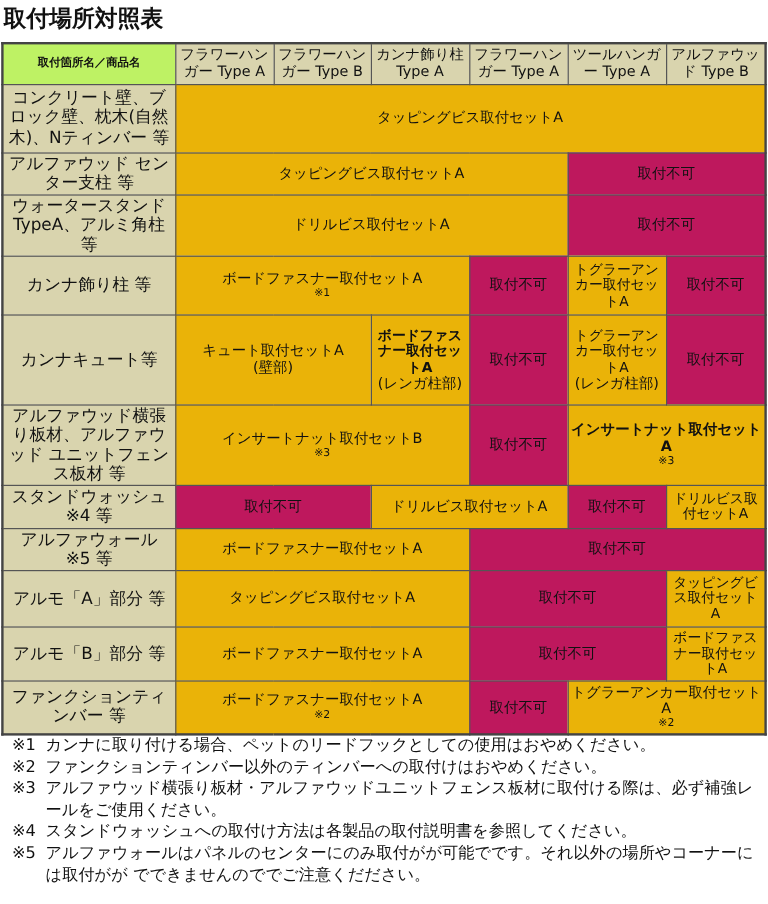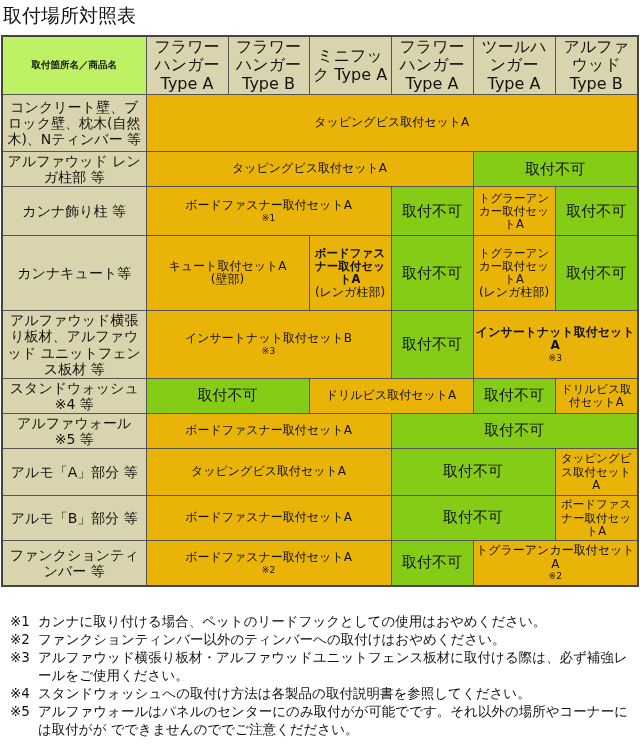--- a/index.html
+++ b/index.html
@@ -1,24 +1,24 @@
 <!DOCTYPE html>
 <html><head>
 <meta charset="utf-8">
 <style>
   html, body { margin:0; padding:0; background:#ffffff; }
   body { width:640px; height:753px; position:relative; overflow:hidden; font-family:"DejaVu Sans", sans-serif; color:#111; }
-  .title { position:absolute; left:3px; top:3px; font-size:19px; font-weight:normal; letter-spacing:0px; }
+  .title { position:absolute; left:3px; top:3px; font-size:19px; font-weight:bold; letter-spacing:0px; }
   table.grid { position:absolute; left:1px; top:35px; width:636px; border-collapse:collapse; table-layout:fixed; border:2px solid #444; }
   table.grid td, table.grid th { border:1px solid #555; text-align:center; vertical-align:middle; padding:1px 2px; line-height:1.15; }
-  th.hd { background:#d9d4ae; font-weight:normal; font-size:16px; }
+  th.hd { background:#d9d4ae; font-weight:normal; font-size:12px; }
   th.corner { background:#bef264; font-weight:bold; font-size:9.5px; }
   td.loc { background:#d9d4ae; font-size:14px; }
   td.ok { background:#eab308; font-size:12px; }
-  td.ng { background:#84cc16; font-size:15px; }
+  td.ng { background:#be185d; font-size:12px; }
   td.small { font-size:11.5px; }
   .sub { display:block; font-size:12px; }
   .note { display:block; font-size:9px; }
   .notes { position:absolute; left:10px; top:612px; width:625px; font-size:13.5px; line-height:18px; }
   .notes .n { display:flex; }
   .notes .mk { flex:0 0 28px; }
   .notes .tx { flex:1; }
 </style>
 </head>
 <body>
@@ -33,39 +33,44 @@
       <col style="width:82px">
       <col style="width:82px">
       <col style="width:82px">
       <col style="width:83px">
   </colgroup>
   <thead>
     <tr style="height:34px">
       <th class="corner">取付箇所名／商品名</th>
       <th class="hd">フラワーハンガー Type A</th>
       <th class="hd">フラワーハンガー Type B</th>
-      <th class="hd">ミニフック Type A</th>
+      <th class="hd">カンナ飾り柱 Type A</th>
       <th class="hd">フラワーハンガー Type A</th>
       <th class="hd">ツールハンガー Type A</th>
       <th class="hd">アルファウッド Type B</th>
     </tr>
   </thead>
   <tbody>
 
     <tr style="height:57px">
       <td class="loc">コンクリート壁、ブロック壁、枕木(自然木)、Nティンバー 等</td>
       <td class="ok" colspan="6">タッピングビス取付セットA</td>
     </tr>
 
     <tr style="height:35px">
-      <td class="loc">アルファウッド レンガ柱部 等</td>
+      <td class="loc">アルファウッド センター支柱 等</td>
       <td class="ok" colspan="4">タッピングビス取付セットA</td>
       <td class="ng" colspan="2">取付不可</td>
     </tr>
 
+    <tr style="height:36px">
+      <td class="loc">ウォータースタンドTypeA、アルミ角柱 等</td>
+      <td class="ok" colspan="4">ドリルビス取付セットA</td>
+      <td class="ng" colspan="2">取付不可</td>
+    </tr>
 
     <tr style="height:49px">
       <td class="loc">カンナ飾り柱 等</td>
       <td class="ok" colspan="3">
         <span>ボードファスナー取付セットA</span>
         <span class="note">※1</span>
       </td>
       <td class="ng">取付不可</td>
       <td class="ok small">トグラーアンカー取付セットA</td>
       <td class="ng">取付不可</td>

